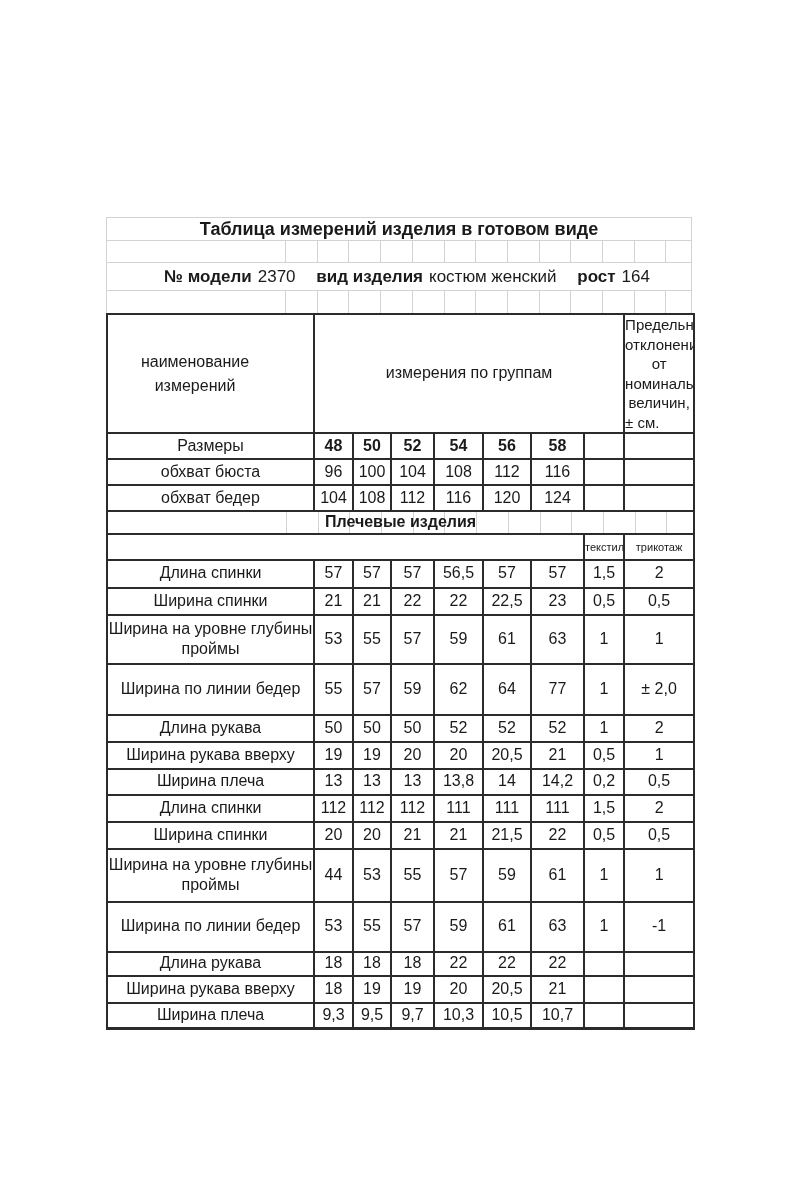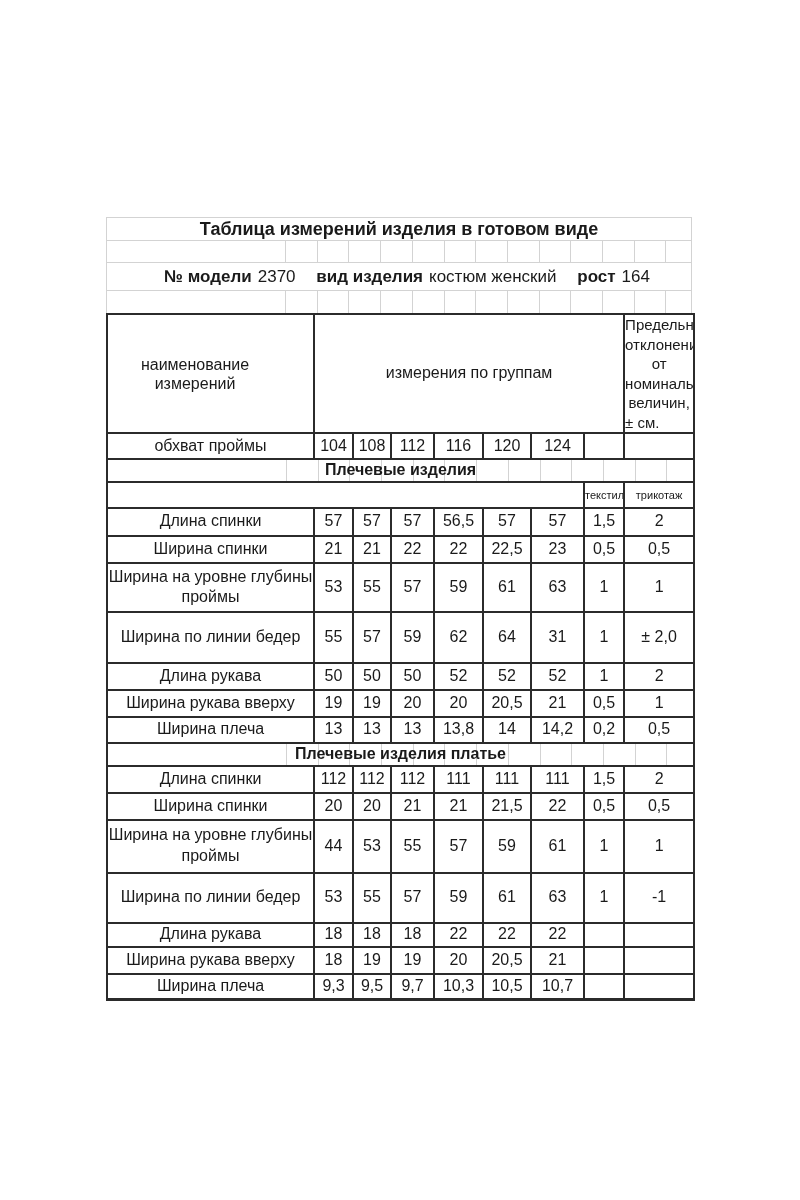--- a/index.html
+++ b/index.html
@@ -24,21 +24,21 @@
   .mval-last { margin-right:0; }
   .msp { display:inline-block; width:6px; }
 
   
   table.main { position:absolute; left:106px; top:313px; border-collapse:collapse; table-layout:fixed;
                width:587px; font-size:16px; }
   table.main td { border:2px solid #2b2b2b; padding:0; text-align:center; vertical-align:middle;
                   overflow:hidden; line-height:1.3; }
   td.lbl { text-align:left; padding-left:7px; }
   td.colhdr { text-align:left; }
-  .colhdr-inner { width:160px; padding-left:7px; line-height:19px; }
+  .colhdr-inner { width:160px; padding-left:7px; line-height:24px; }
   td.groups { font-size:16px; }
   td.devhdr { font-size:15px; line-height:1.25; text-align:justify; text-align-last:left;
               vertical-align:top; padding:2px 3px;margin-top:20px; }
   td.small { font-size:11px; padding:0; }
   .bold { font-weight:bold; }
   td.section-td { position:relative; text-align:left; font-weight:bold; padding-left:5px;margin-top:11px; }
   .section-text { position:relative; z-index:2; }
   tr.last-row td { border-bottom-width:3px; }
 </style>
 </head>
@@ -76,24 +76,46 @@
 
     <tbody>
         <tr style="height:55px">
       <td class="colhdr">
             <div class="colhdr-inner">наименование измерений</div>
           </td>
       <td class="groups" colspan="7">измерения по группам</td>
       <td class="devhdr">Предельные отклонения от номинальных величин, ± см.</td>
     </tr>
 
-
-
-    <tr style="height:26px">
-      <td class="lbl">обхват проймы</td>
+    <tr style="height:26px">
+      <td class="lbl">Размеры</td>
+      <td class="bold">48</td>
+      <td class="bold">50</td>
+      <td class="bold">52</td>
+      <td class="bold">54</td>
+      <td class="bold">56</td>
+      <td class="bold">58</td>
+      <td></td>
+      <td></td>
+    </tr>
+
+    <tr style="height:26px">
+      <td class="lbl">обхват бюста</td>
+      <td>96</td>
+      <td>100</td>
+      <td>104</td>
+      <td>108</td>
+      <td>112</td>
+      <td>116</td>
+      <td></td>
+      <td></td>
+    </tr>
+
+    <tr style="height:26px">
+      <td class="lbl">обхват бедер</td>
       <td>104</td>
       <td>108</td>
       <td>112</td>
       <td>116</td>
       <td>120</td>
       <td>124</td>
       <td></td>
       <td></td>
     </tr>
 
@@ -146,21 +168,21 @@
       <td>1</td>
     </tr>
 
     <tr style="height:51px">
       <td class="lbl">Ширина по линии бедер</td>
       <td>55</td>
       <td>57</td>
       <td>59</td>
       <td>62</td>
       <td>64</td>
-      <td>31</td>
+      <td>77</td>
       <td>1</td>
       <td>± 2,0</td>
     </tr>
 
     <tr style="height:27px">
       <td class="lbl">Длина рукава</td>
       <td>50</td>
       <td>50</td>
       <td>50</td>
       <td>52</td>
@@ -187,26 +209,20 @@
       <td>13</td>
       <td>13</td>
       <td>13</td>
       <td>13,8</td>
       <td>14</td>
       <td>14,2</td>
       <td>0,2</td>
       <td>0,5</td>
     </tr>
 
-    <tr style="height:22px">
-      <td class="section-td" colspan="9">
-        <div class="gridlines"></div>
-        <span class="section-text">Плечевые изделия платье</span>
-      </td>
-    </tr>
 
     <tr style="height:27px">
       <td class="lbl">Длина спинки</td>
       <td>112</td>
       <td>112</td>
       <td>112</td>
       <td>111</td>
       <td>111</td>
       <td>111</td>
       <td>1,5</td>

